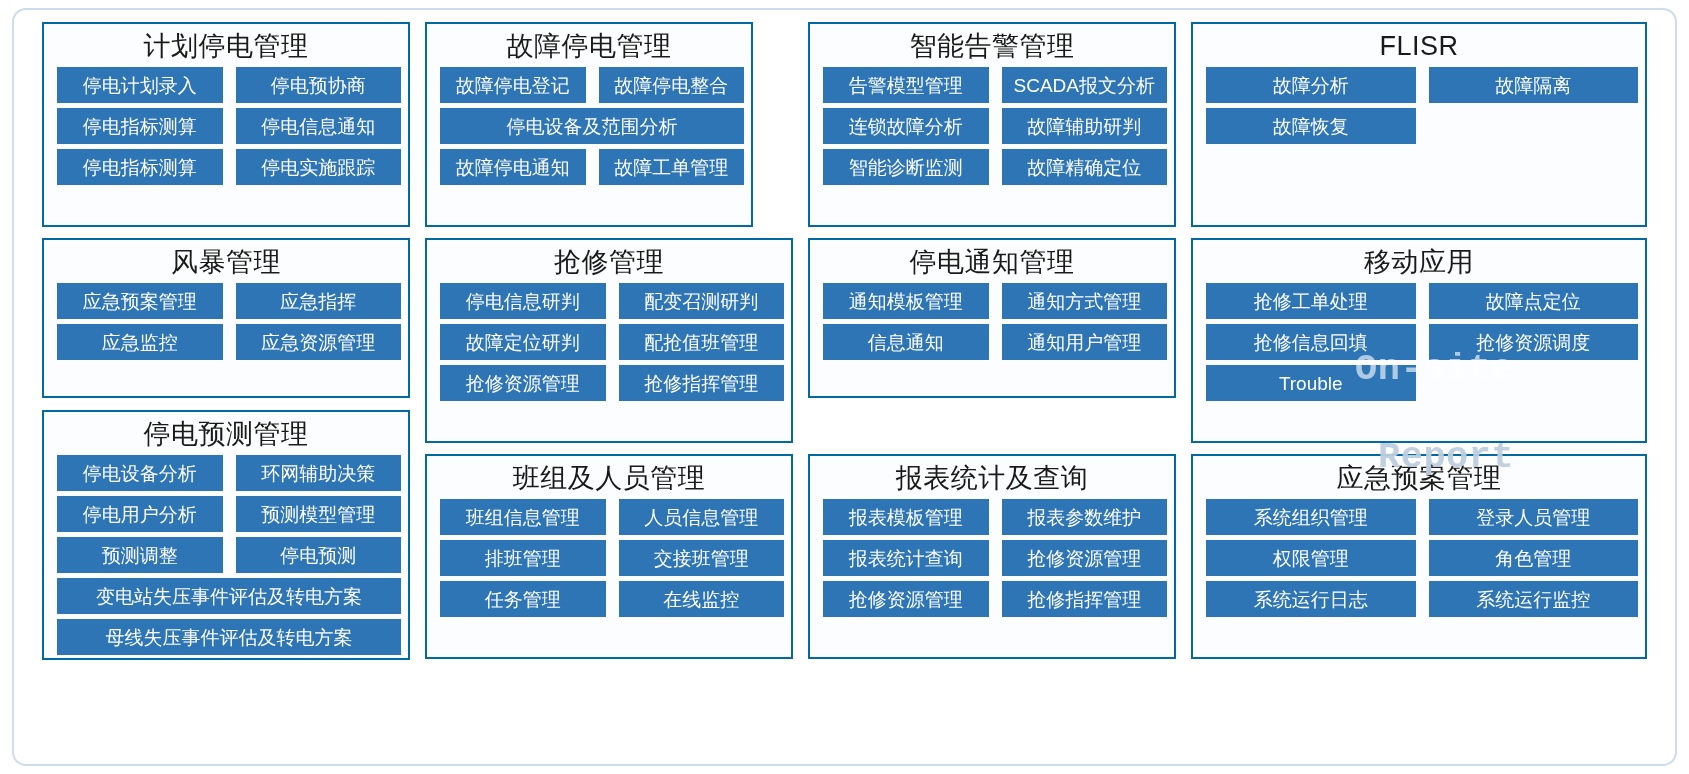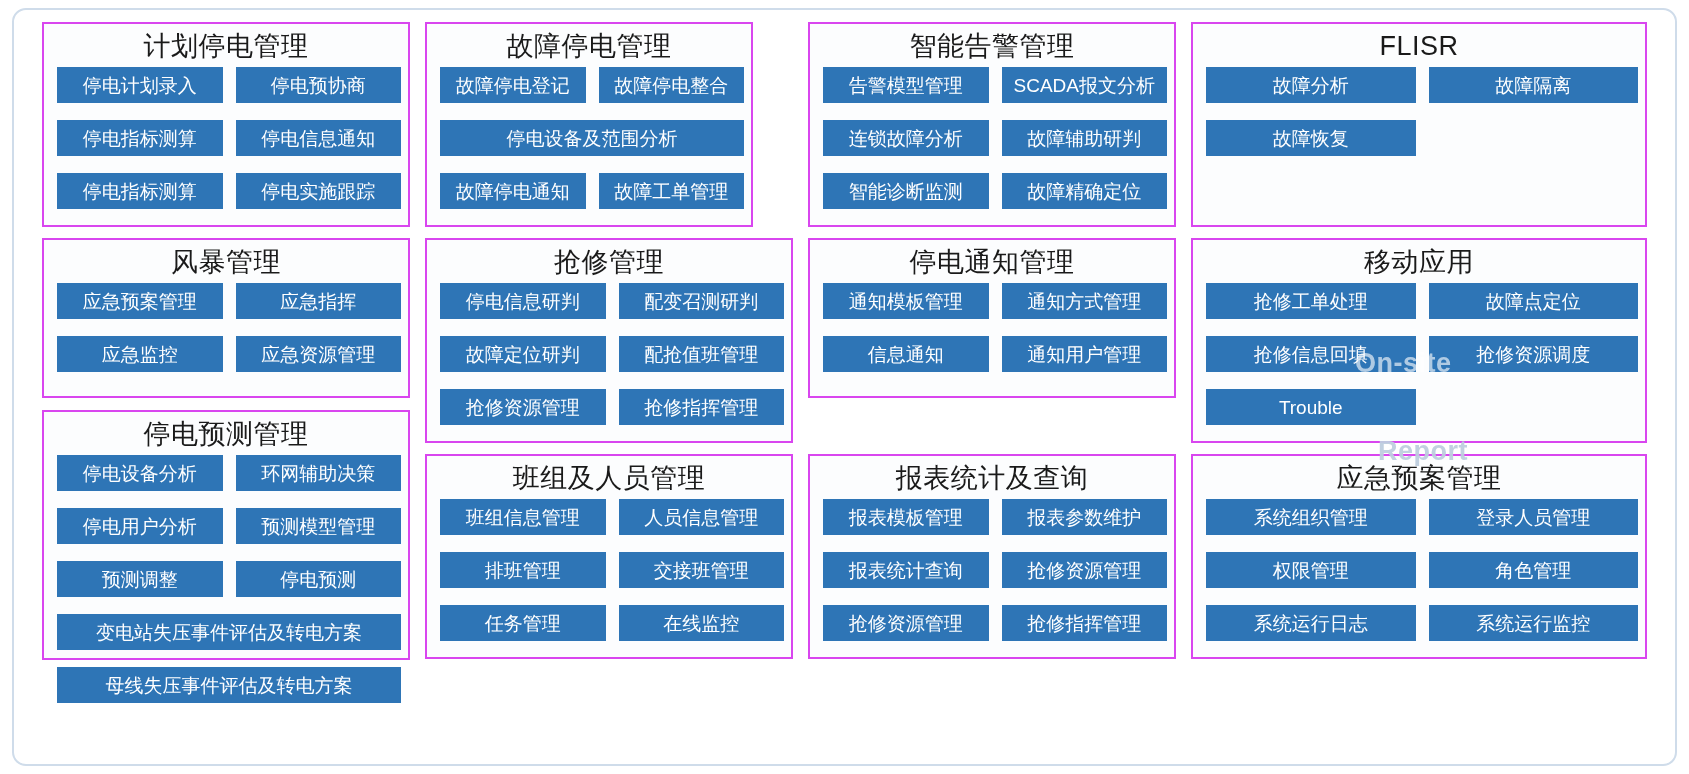--- a/index.html
+++ b/index.html
@@ -34,40 +34,40 @@
     position: absolute;
     left: 42px;
     top: 22px;
     width: 1605px;
     height: 730px;
     box-sizing: border-box;
   }
 
   .panel {
     position: absolute;
-    border: 2px solid #d946ef;
+    border: 2px solid #0369a1;
     background: #fcfdfe;
     box-sizing: border-box;
     padding: 0;
   }
   .panel-title {
     text-align: center;
     color: #1a1a1a;
     font-size: 27px;
     line-height: 1.05;
     font-weight: 400;
     padding-top: 8px;
     padding-bottom: 7px;
     letter-spacing: 0.5px;
     white-space: nowrap;
   }
   .btn-grid {
     display: flex;
     flex-wrap: wrap;
-    gap: 17px 13px;
+    gap: 5px 13px;
     padding: 0 7px 10px 13px;
     box-sizing: border-box;
     align-content: flex-start;
   }
   .btn {
     background: #2e75b6;
     color: #ffffff;
     font-size: 19px;
     line-height: 1;
     height: 36px;
@@ -80,25 +80,26 @@
     user-select: none;
   }
   .btn.wide {
     flex: 0 0 100%;
   }
 
   
   .watermark {
     position: absolute;
     color: rgba(255,255,255,0.62);
-    font-size: 27px;
+    font-size: 37px;
     font-weight: 700;
     letter-spacing: 0.5px;
     pointer-events: none;
     white-space: nowrap;
+    font-family: Liberation Mono, monospace;
   }
   .wm-onsite { left: 1355px; top: 348px; }
   .wm-report { left: 1378px; top: 436px; color: rgba(190,205,222,0.95); }
 </style>
 </head>
 <body>
 
 <div id="canvas">
   <div id="outer-frame"></div>
   <div id="grid">

